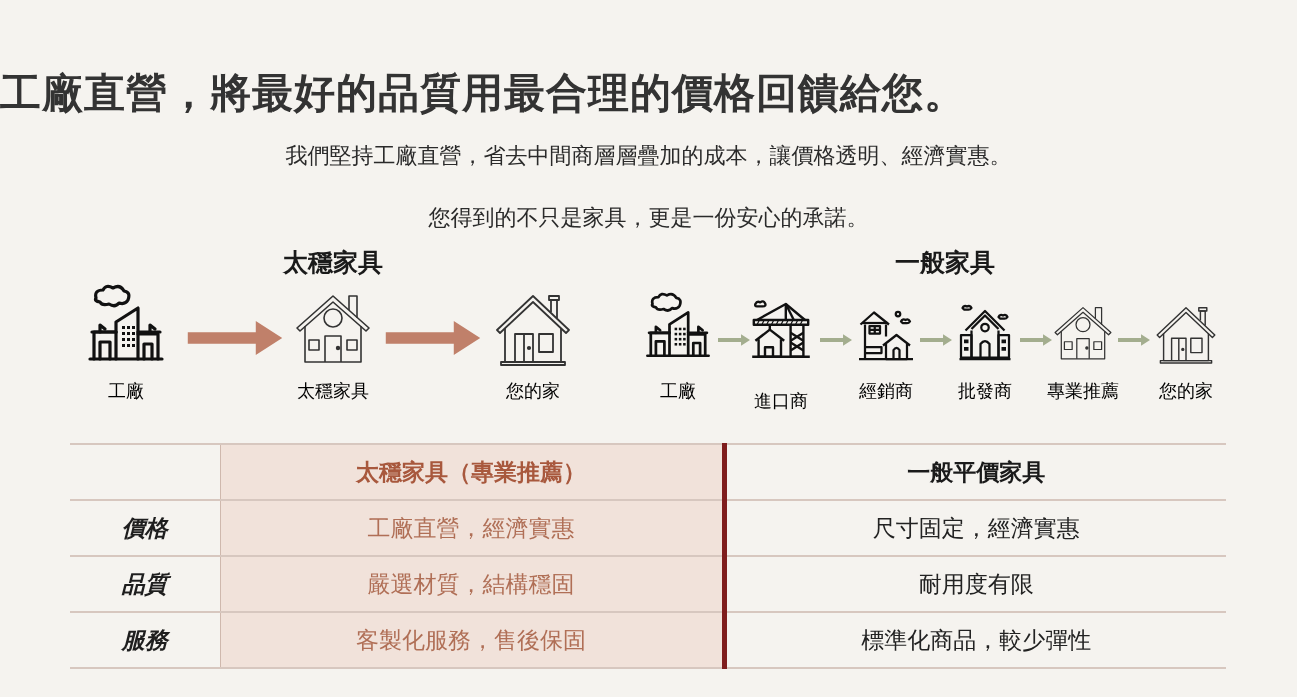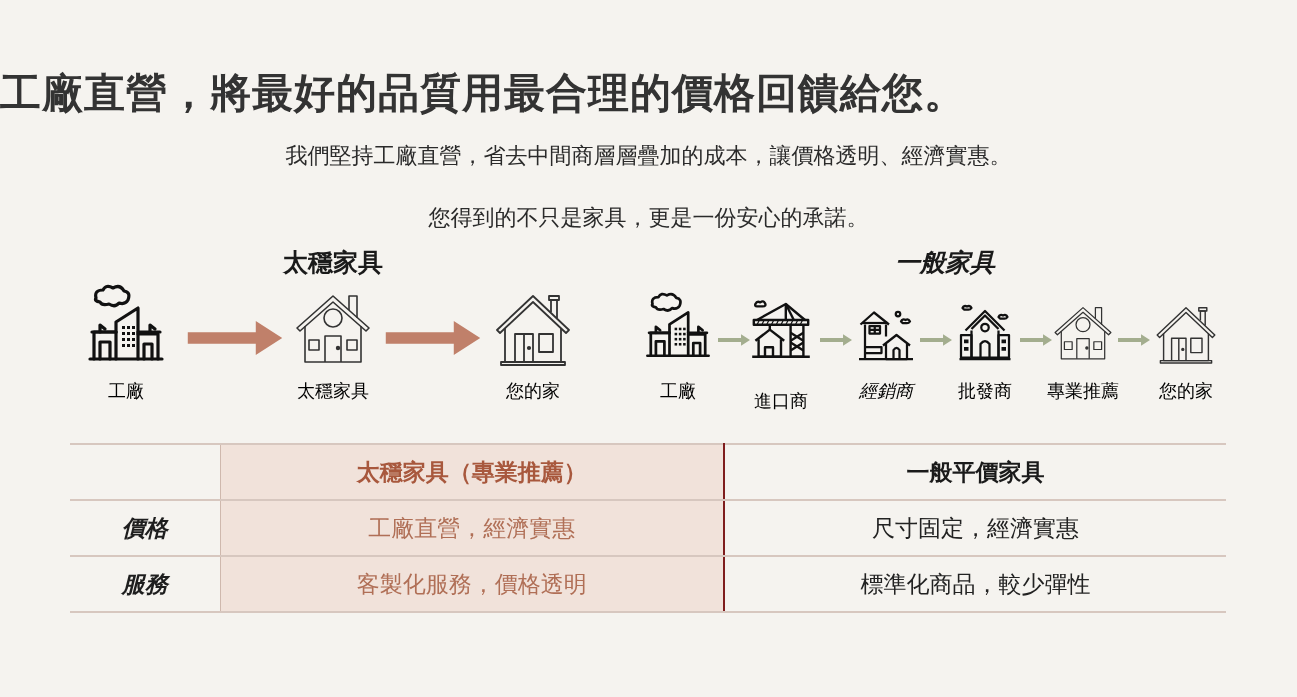--- a/index.html
+++ b/index.html
@@ -37,21 +37,21 @@
   table.cmp {
     position: absolute; left: 70px; top: 443px; width: 1156px;
     border-collapse: collapse; table-layout: fixed;
   }
   table.cmp td {
     height: 56px; border-top: 2px solid #d7c7bf; border-bottom: 2px solid #d7c7bf;
     text-align: center; vertical-align: middle; font-size: 23px;
   }
   table.cmp td.c0 { width: 150px; font-weight: bold; color: #1e1e1e; font-style: italic; }
   table.cmp td.c1 { width: 504px; background: #f1e2da; color: #b06f56;
-    border-left: 1px solid #cfb8ad; border-right: 2px solid #7f1d1d; }
+    border-left: 1px solid #cfb8ad; border-right: 5px solid #7f1d1d; }
   table.cmp td.c2 { color: #222; }
   table.cmp tr.head td.c1 { font-weight: bold; color: #a8583d; }
   table.cmp tr.head td.c2 { font-weight: bold; color: #1a1a1a; }
 </style>
 </head>
 <body>
 
 <svg width="0" height="0" style="position:absolute">
   <defs>
     <symbol id="ico-factory" viewBox="0 0 80 80">
@@ -196,21 +196,21 @@
     <use href="#ico-arrow"></use>
   </svg>
 
 <div class="node" style="left:491px;top:290px;width:84px;height:114px;">
   <svg width="80" height="80">
       <use href="#ico-home"></use>
     </svg>
   <span class="lbl" style="top:89px;">您的家</span>
 </div>
 
-<div class="flow-title" style="left:845px;width:200px;font-style:italic;">一般家具</div>
+<div class="flow-title" style="left:845px;width:200px;">一般家具</div>
 
 <div class="node" style="left:643px;top:290px;width:70px;height:114px;">
   <svg width="68" height="72" viewBox="0 0 80 80">
       <use href="#ico-factory"></use>
     </svg>
   <span class="lbl" style="top:89px;">工廠</span>
 </div>
 <svg class="arrow" style="left:718px;top:331px;" width="32" height="18" fill="#a3ad8e">
     <use href="#ico-arrow"></use>
   </svg>
@@ -218,21 +218,21 @@
 <div class="node" style="left:748px;top:294px;width:66px;height:110px;">
   <svg width="64" height="68" viewBox="0 0 80 80">
       <use href="#ico-crane"></use>
     </svg>
   <span class="lbl" style="top:95px;">進口商</span>
 </div>
 <svg class="arrow" style="left:820px;top:331px;" width="32" height="18" fill="#a3ad8e">
     <use href="#ico-arrow"></use>
   </svg>
 
-<div class="node" style="left:855px;top:300px;width:62px;height:104px;font-style:italic;">
+<div class="node" style="left:855px;top:300px;width:62px;height:104px;">
   <svg width="60" height="64" viewBox="0 0 80 80">
       <use href="#ico-distrib"></use>
     </svg>
   <span class="lbl" style="top:79px;">經銷商</span>
 </div>
 <svg class="arrow" style="left:920px;top:331px;" width="32" height="18" fill="#a3ad8e">
     <use href="#ico-arrow"></use>
   </svg>
 
 <div class="node" style="left:954px;top:300px;width:62px;height:104px;">
@@ -268,18 +268,23 @@
     <td class="c0"></td>
     <td class="c1">太穩家具（專業推薦）</td>
     <td class="c2">一般平價家具</td>
   </tr>
   <tr>
     <td class="c0">價格</td>
     <td class="c1">工廠直營，經濟實惠</td>
     <td class="c2">尺寸固定，經濟實惠</td>
   </tr>
   <tr>
+    <td class="c0">品質</td>
+    <td class="c1">嚴選材質，結構穩固</td>
+    <td class="c2">耐用度有限</td>
+  </tr>
+  <tr>
     <td class="c0">服務</td>
-    <td class="c1">客製化服務，價格透明</td>
+    <td class="c1">客製化服務，售後保固</td>
     <td class="c2">標準化商品，較少彈性</td>
   </tr>
 </tbody>
   </table>
 
 </body></html>

